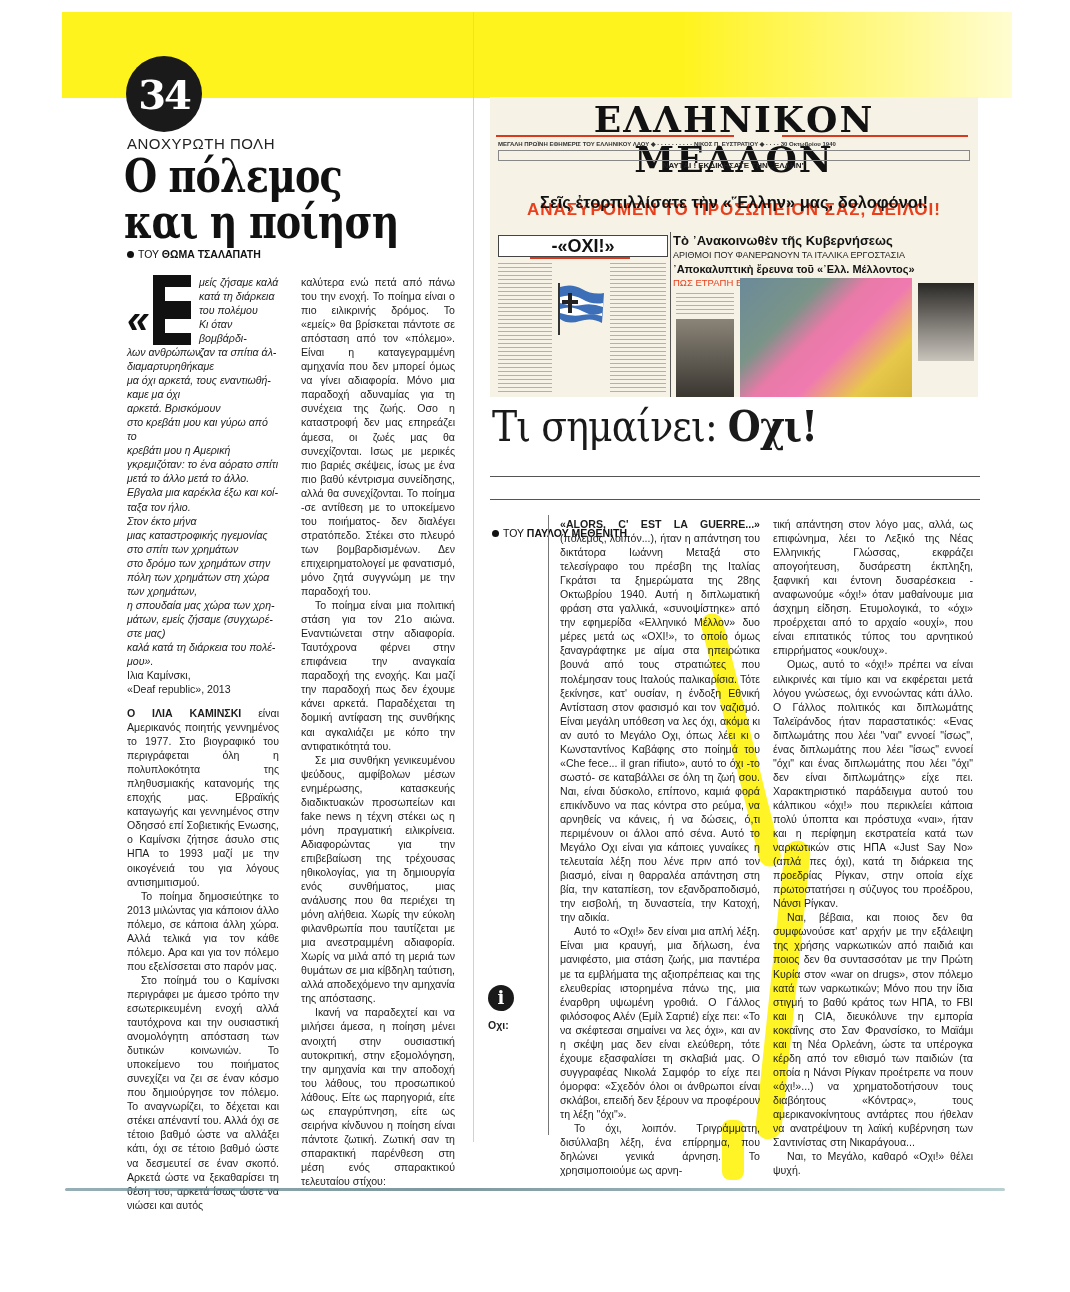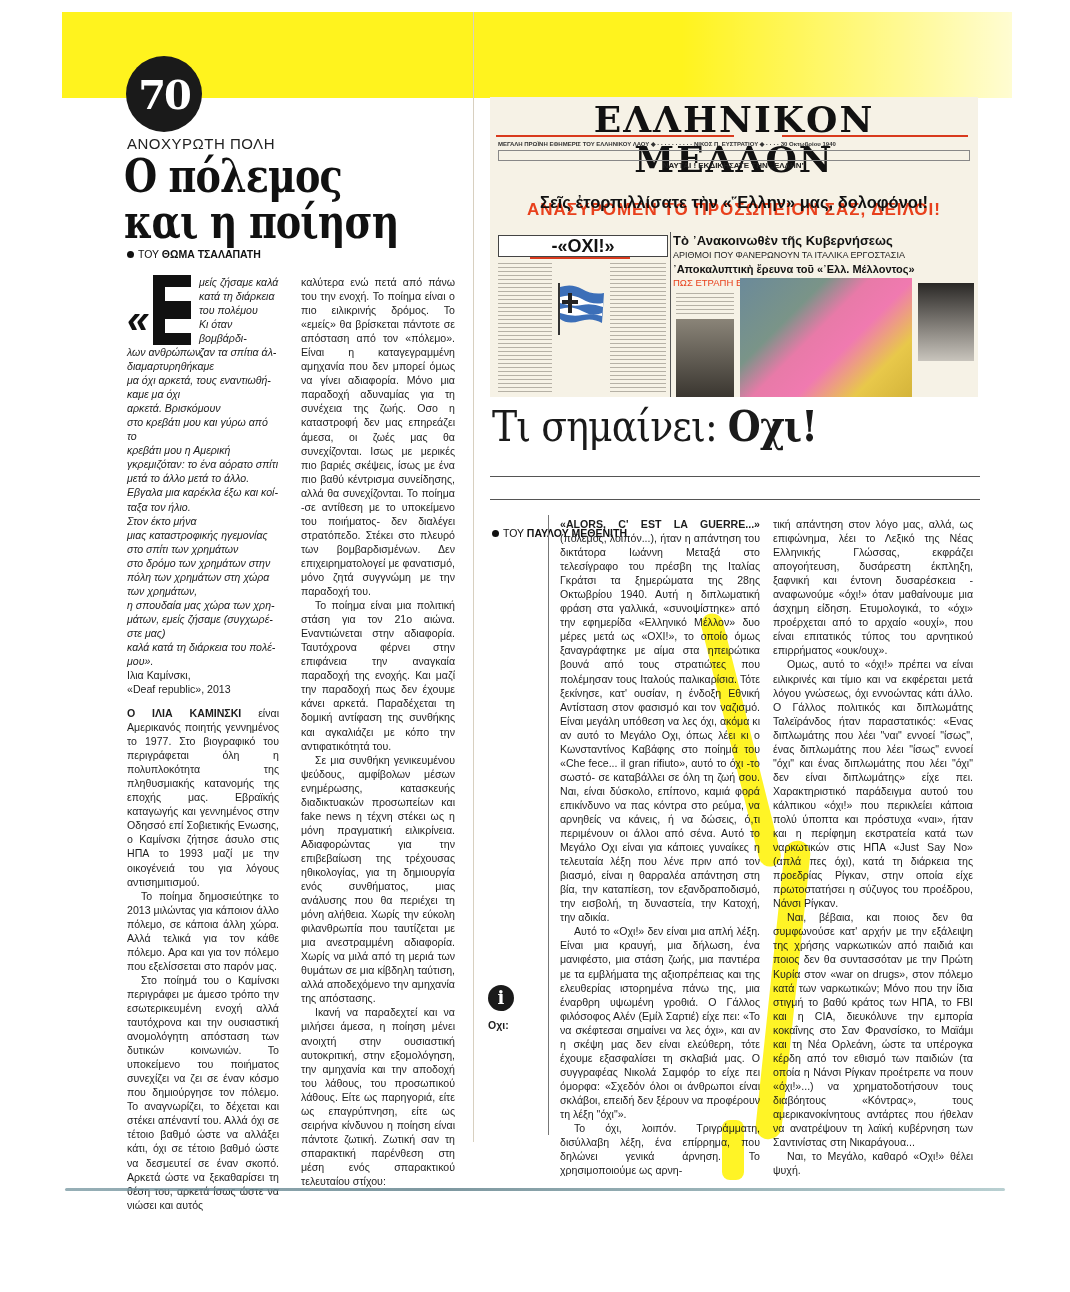--- a/index.html
+++ b/index.html
@@ -55,21 +55,21 @@
   .bottom-rule { position:absolute; left:65px; top:1188px; width:940px; height:3px; background:linear-gradient(90deg,#7c9ba4,#5d7e88 40%,#a7c4c6 100%); opacity:0.8; border-radius:2px; }
 </style>
 </head>
 <body>
 
 <div class="yellow-band">
     <div class="fade"></div>
   </div>
 <div class="fold"></div>
 
-<div class="page-badge">70</div>
+<div class="page-badge">34</div>
 
 <div class="section-label">ΑΝΟΧΥΡΩΤΗ ΠΟΛΗ</div>
 <div class="main-title">
   <div>Ο πόλεμος</div>
   <div>και η ποίηση</div>
 </div>
 <div class="byline" style="left:127px;top:248px;">
   <span class="dot"></span><span>ΤΟΥ</span> <b>ΘΩΜΑ ΤΣΑΛΑΠΑΤΗ</b>
 </div>
 

